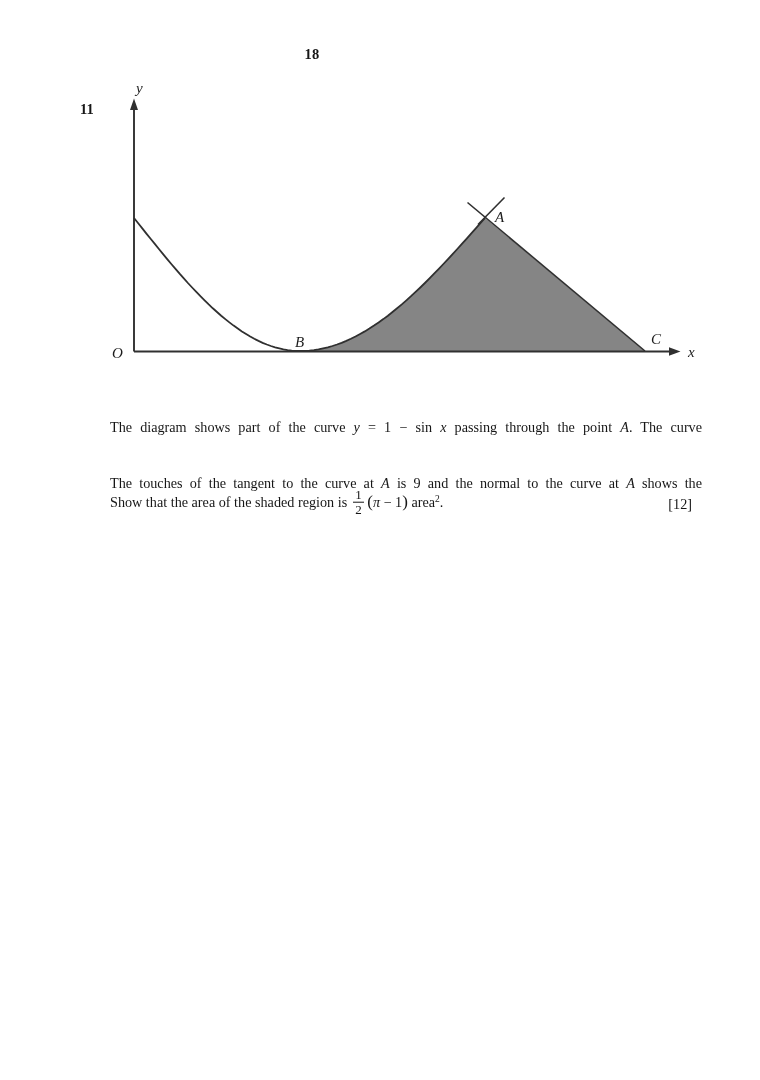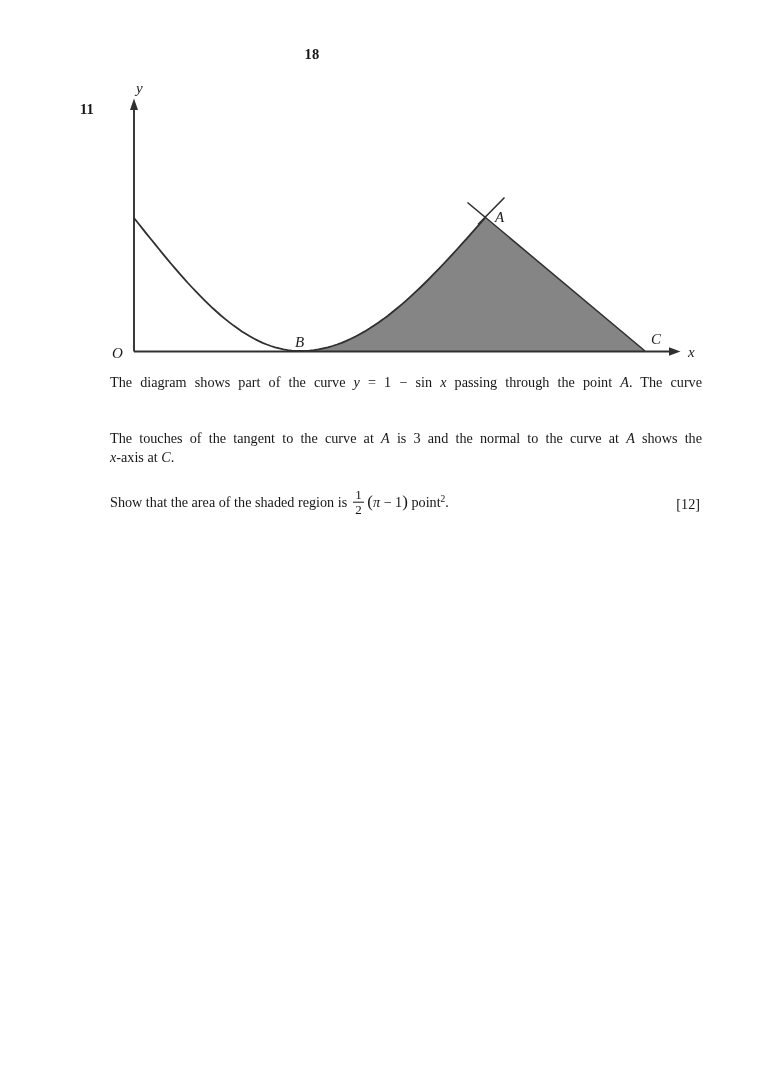--- a/index.html
+++ b/index.html
@@ -13,25 +13,25 @@
   #question-number{top:62px;left:80px;font-weight:bold;font-size:14.5px;margin-top:39px;}
   #figure-wrap{top:75px;left:100px;width:610px;height:295px;}
   svg text.flabel{font-family:"Liberation Serif",serif;font-style:italic;font-size:15px;fill:#1c1c1c;}
   svg .ink{stroke:#303030;fill:none;}
   svg .axis{stroke-width:1.9;}
   svg .curveln{stroke-width:1.8;}
   svg .thin{stroke-width:1.6;}
   .para{left:110px;width:592px;font-size:14.2px;line-height:18.6px;}
   #para1{top:373px;}
   #para2{top:429px;}
-  .rline{text-align:justify;text-align-last:justify;}
+  .rline{text-align:justify;text-align-last:justify;margin-top:45px;}
   .rline.lastline{text-align:left;text-align-last:auto;}
   #question-row{top:484px;left:110px;width:590px;height:40px;font-size:14.2px;}
   #question-left{position:absolute;left:0;top:50%;transform:translateY(-50%);white-space:nowrap;font-family:Liberation Serif, serif;}
-  #marks-badge{position:absolute;right:0;top:50%;transform:translateY(-50%);}
+  #marks-badge{position:absolute;right:8px;top:50%;transform:translateY(-50%);}
   .it{font-style:italic;}
   .sup{font-size:9.5px;vertical-align:super;line-height:0;}
   .paren{font-size:17px;}
   .frac{display:inline-flex;flex-direction:column;align-items:center;vertical-align:middle;
         line-height:1.1;font-size:13px;margin:0 3px 3px 2px;}
   .frac .num{border-bottom:1.2px solid #161616;padding:0 2.5px;}
   .frac .den{padding:0 2.5px;}
 </style>
 </head>
 <body>
@@ -63,23 +63,22 @@
     <text class="flabel" x="295" y="346.5">B</text>
     <text class="flabel" x="651" y="344">C</text>
   </svg>
 </div>
 
 <div class="abs para" id="para1">
   <div class="rline"><span>The diagram shows part of the curve </span><span class="it">y</span><span> = 1 − sin </span><span class="it">x</span><span> passing through the point </span><span class="it">A</span><span>. The curve</span></div>
 </div>
 
 <div class="abs para" id="para2">
-  <div class="rline"><span>The touches of the tangent to the curve at </span><span class="it">A</span><span> is 3 and the normal to the curve at </span><span class="it">A</span><span> shows the</span></div>
-  <div class="rline lastline"><span class="it">x</span><span>-axis at </span><span class="it">C</span><span>.</span></div>
+  <div class="rline"><span>The touches of the tangent to the curve at </span><span class="it">A</span><span> is 9 and the normal to the curve at </span><span class="it">A</span><span> shows the</span></div>
 </div>
 
 <div class="abs" id="question-row">
   <span id="question-left"><span>Show that the area of the shaded region is </span><span class="frac">
         <span class="num">1</span>
         <span class="den">2</span>
-      </span><span class="paren">(</span><span class="it">π</span><span> − 1</span><span class="paren">)</span><span> point</span><span class="sup">2</span><span>.</span></span>
+      </span><span class="paren">(</span><span class="it">π</span><span> − 1</span><span class="paren">)</span><span> area</span><span class="sup">2</span><span>.</span></span>
   <span id="marks-badge">[12]</span>
 </div>
 
 </body></html>

